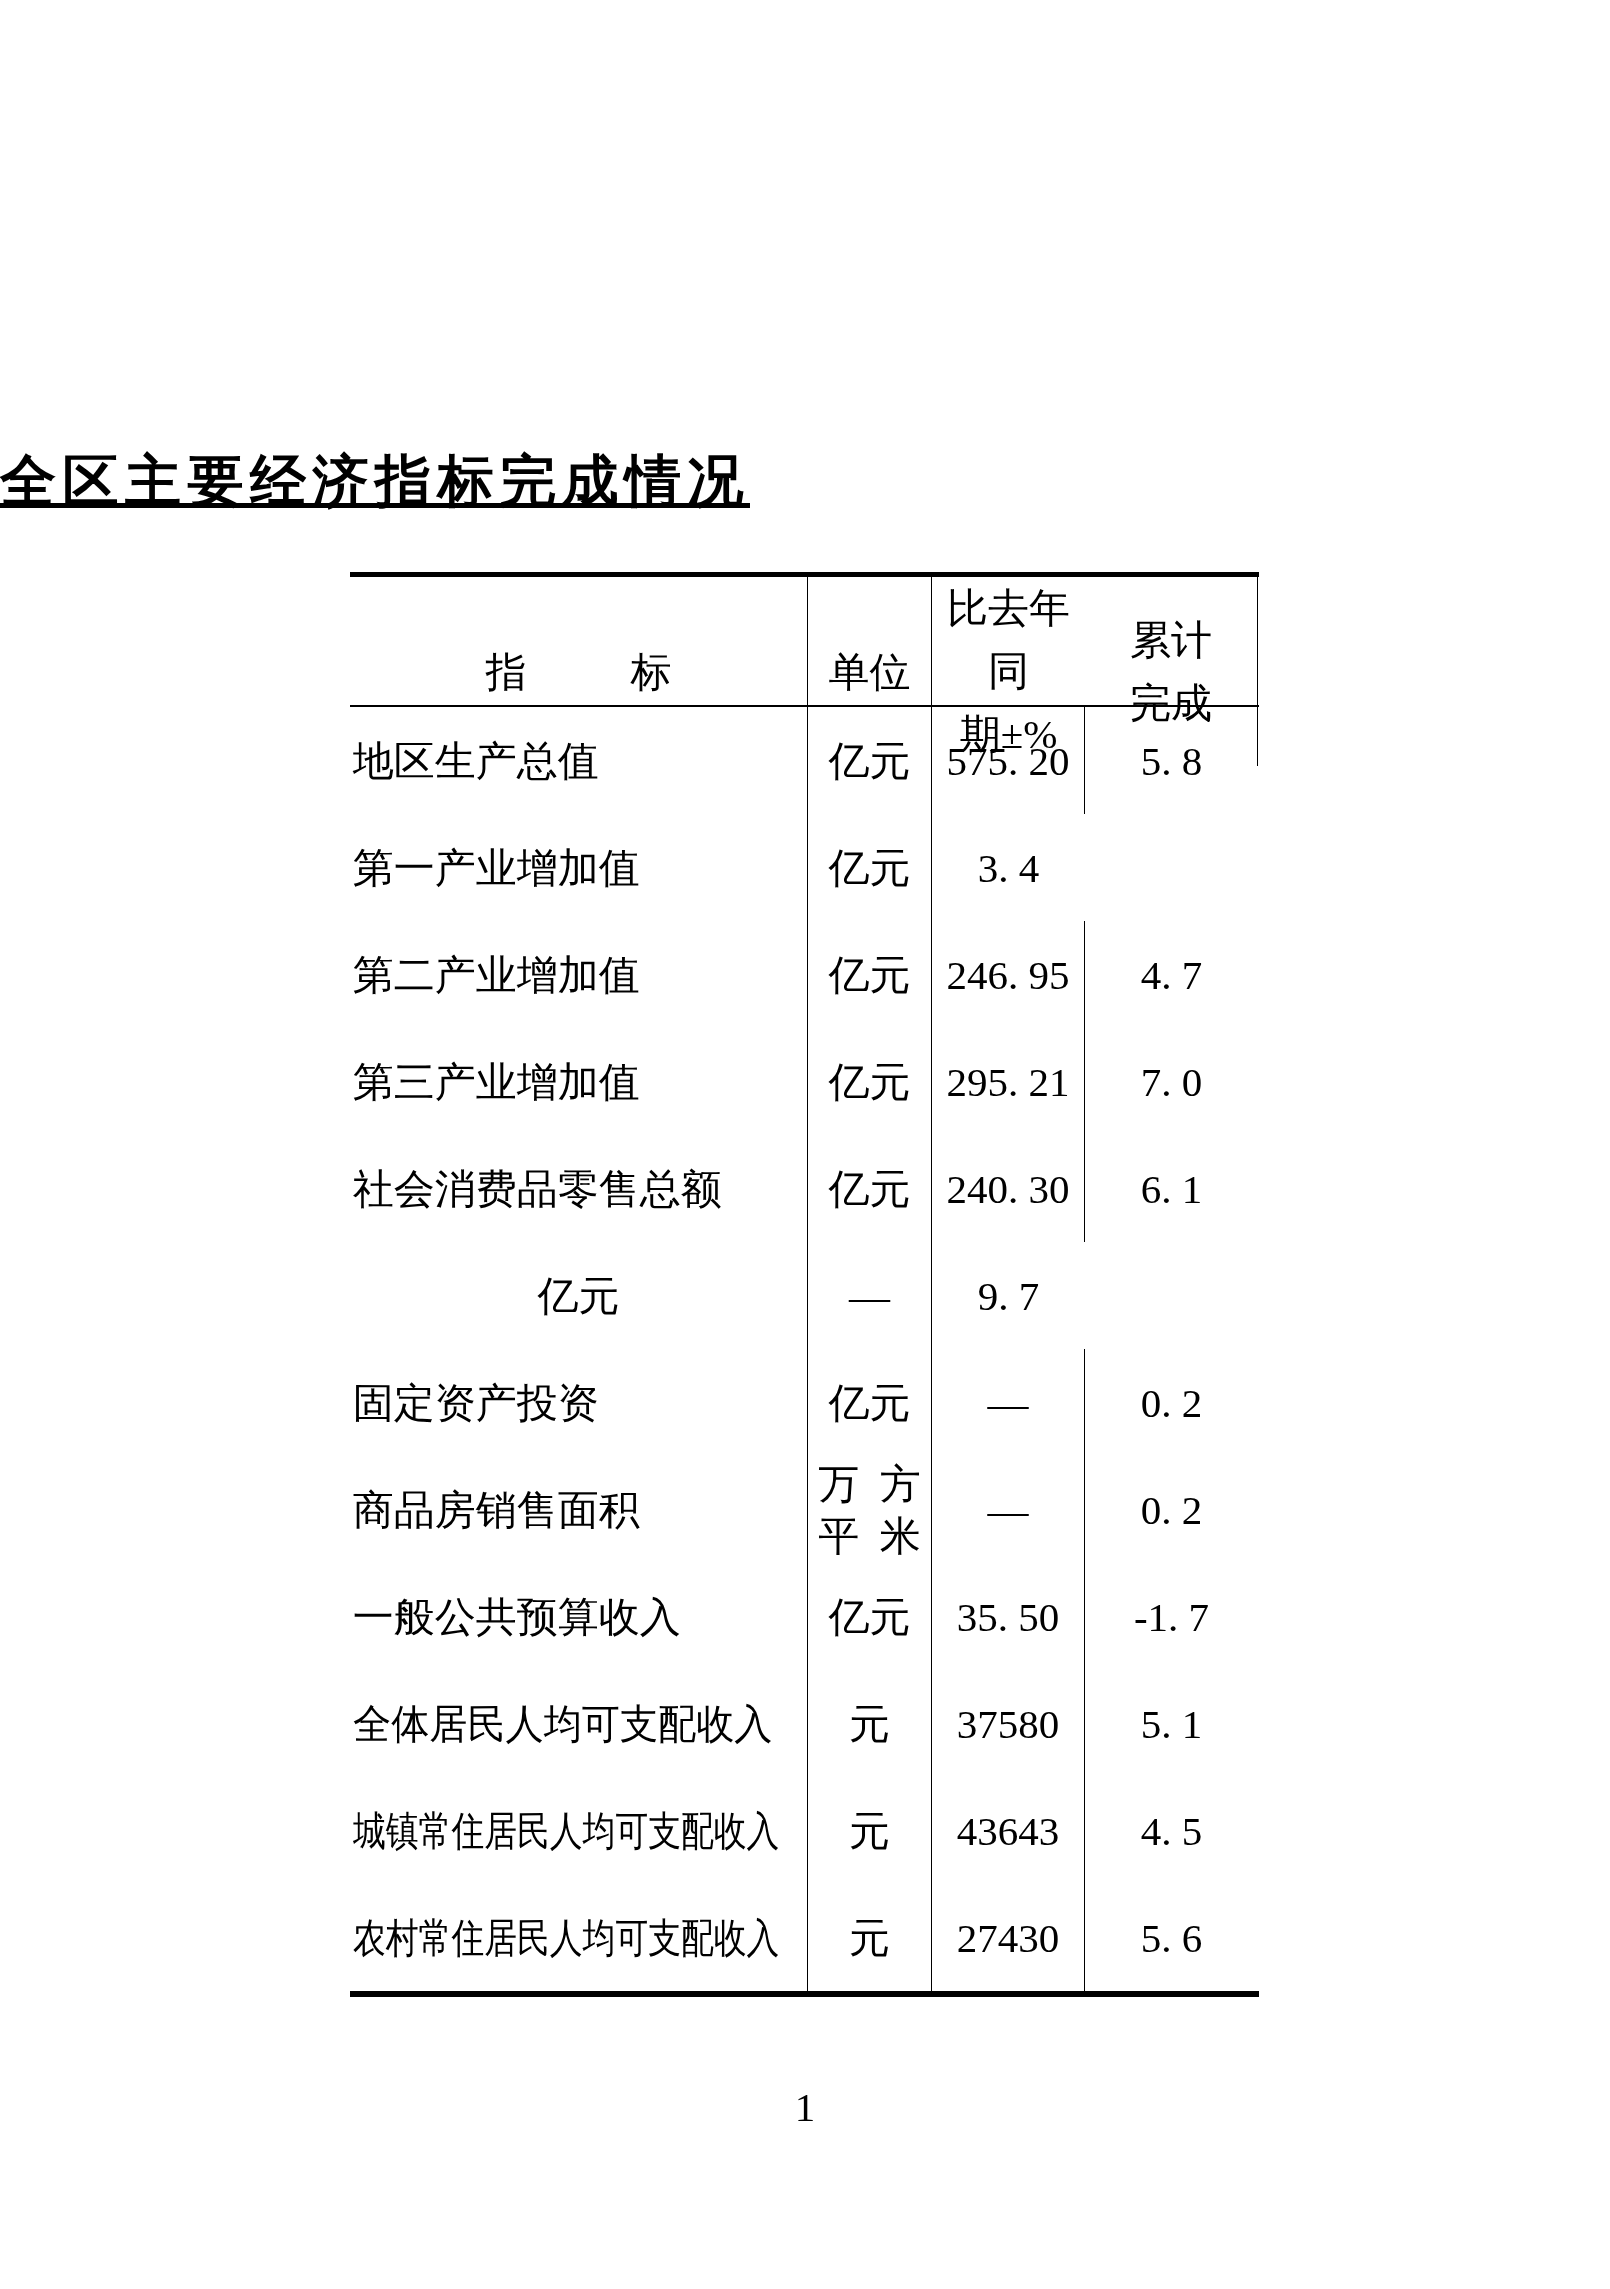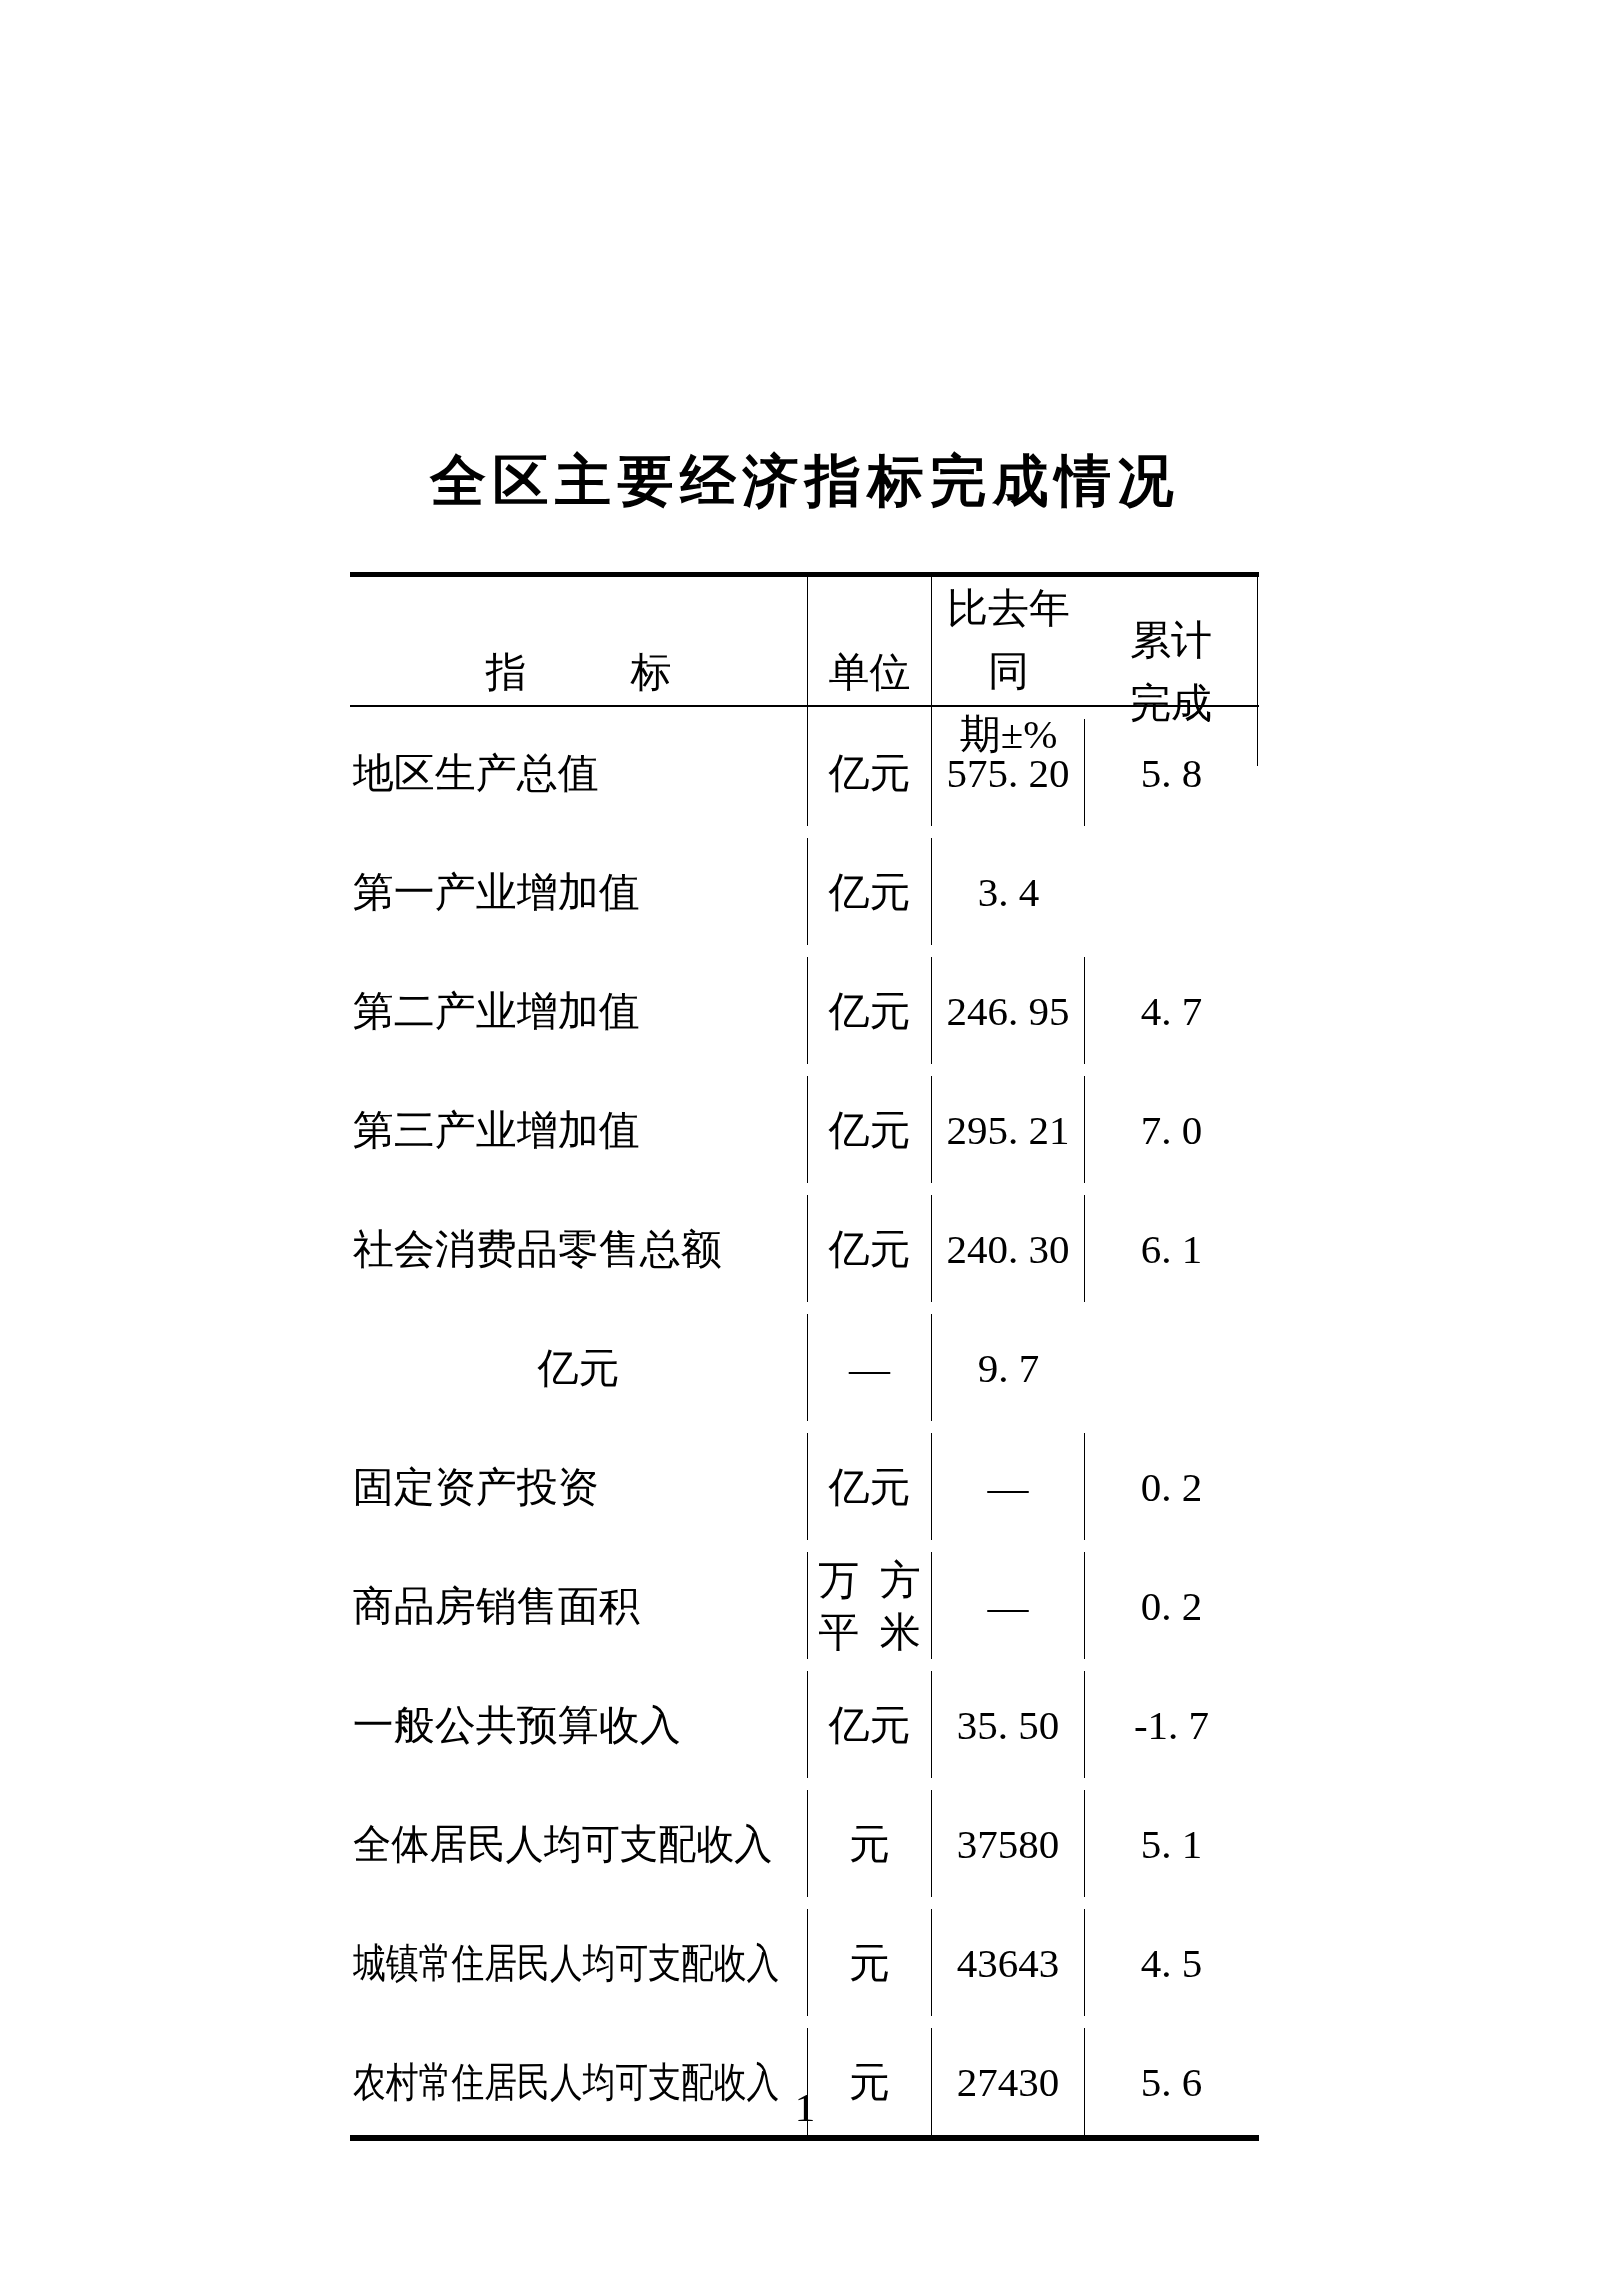--- a/index.html
+++ b/index.html
@@ -3,33 +3,34 @@
 <meta charset="utf-8">
 <style>
   html,body{margin:0;padding:0;}
   body{
     width:1610px;height:2289px;background:#ffffff;position:relative;
     font-family:"Liberation Serif","DejaVu Serif",serif;color:#000;
     -webkit-font-smoothing:antialiased;
   }
   .page-title{
     position:absolute;left:0;top:451px;width:1610px;
-    text-align:center;font-family:"DejaVu Sans","Liberation Sans",sans-serif;
+    text-align:left;font-family:"DejaVu Sans","Liberation Sans",sans-serif;
     font-weight:bold;font-size:56px;line-height:59px;letter-spacing:6.5px;
     white-space:nowrap;
+    text-decoration:underline;
   }
   .econ-table{
     position:absolute;left:350px;top:572px;width:909px;
     border-top:5.6px solid #000;border-bottom:6.5px solid #000;
   }
   .thead,.tr{
     display:grid;grid-template-columns:458px 124px 153px 173px;
   }
   .thead{height:128px;border-bottom:2.8px solid #000;}
-  .tr{height:107px;margin-top:12px;}
+  .tr{height:107px;}
   .td{
     display:flex;align-items:center;justify-content:center;
     font-size:41px;line-height:46px;overflow:visible;
   }
   .c1,.c2,.c3{border-right:1.9px solid #000;}
   .td.ind-cell{justify-content:flex-start;padding-left:2.8px;}
   .ind{white-space:nowrap;transform-origin:left center;display:inline-block;}
   .squeeze-11{transform:scaleX(0.93);}
   .squeeze-13{transform:scaleX(0.80);}
   .head-ind{display:flex;justify-content:center;gap:104px;padding-left:0;}

